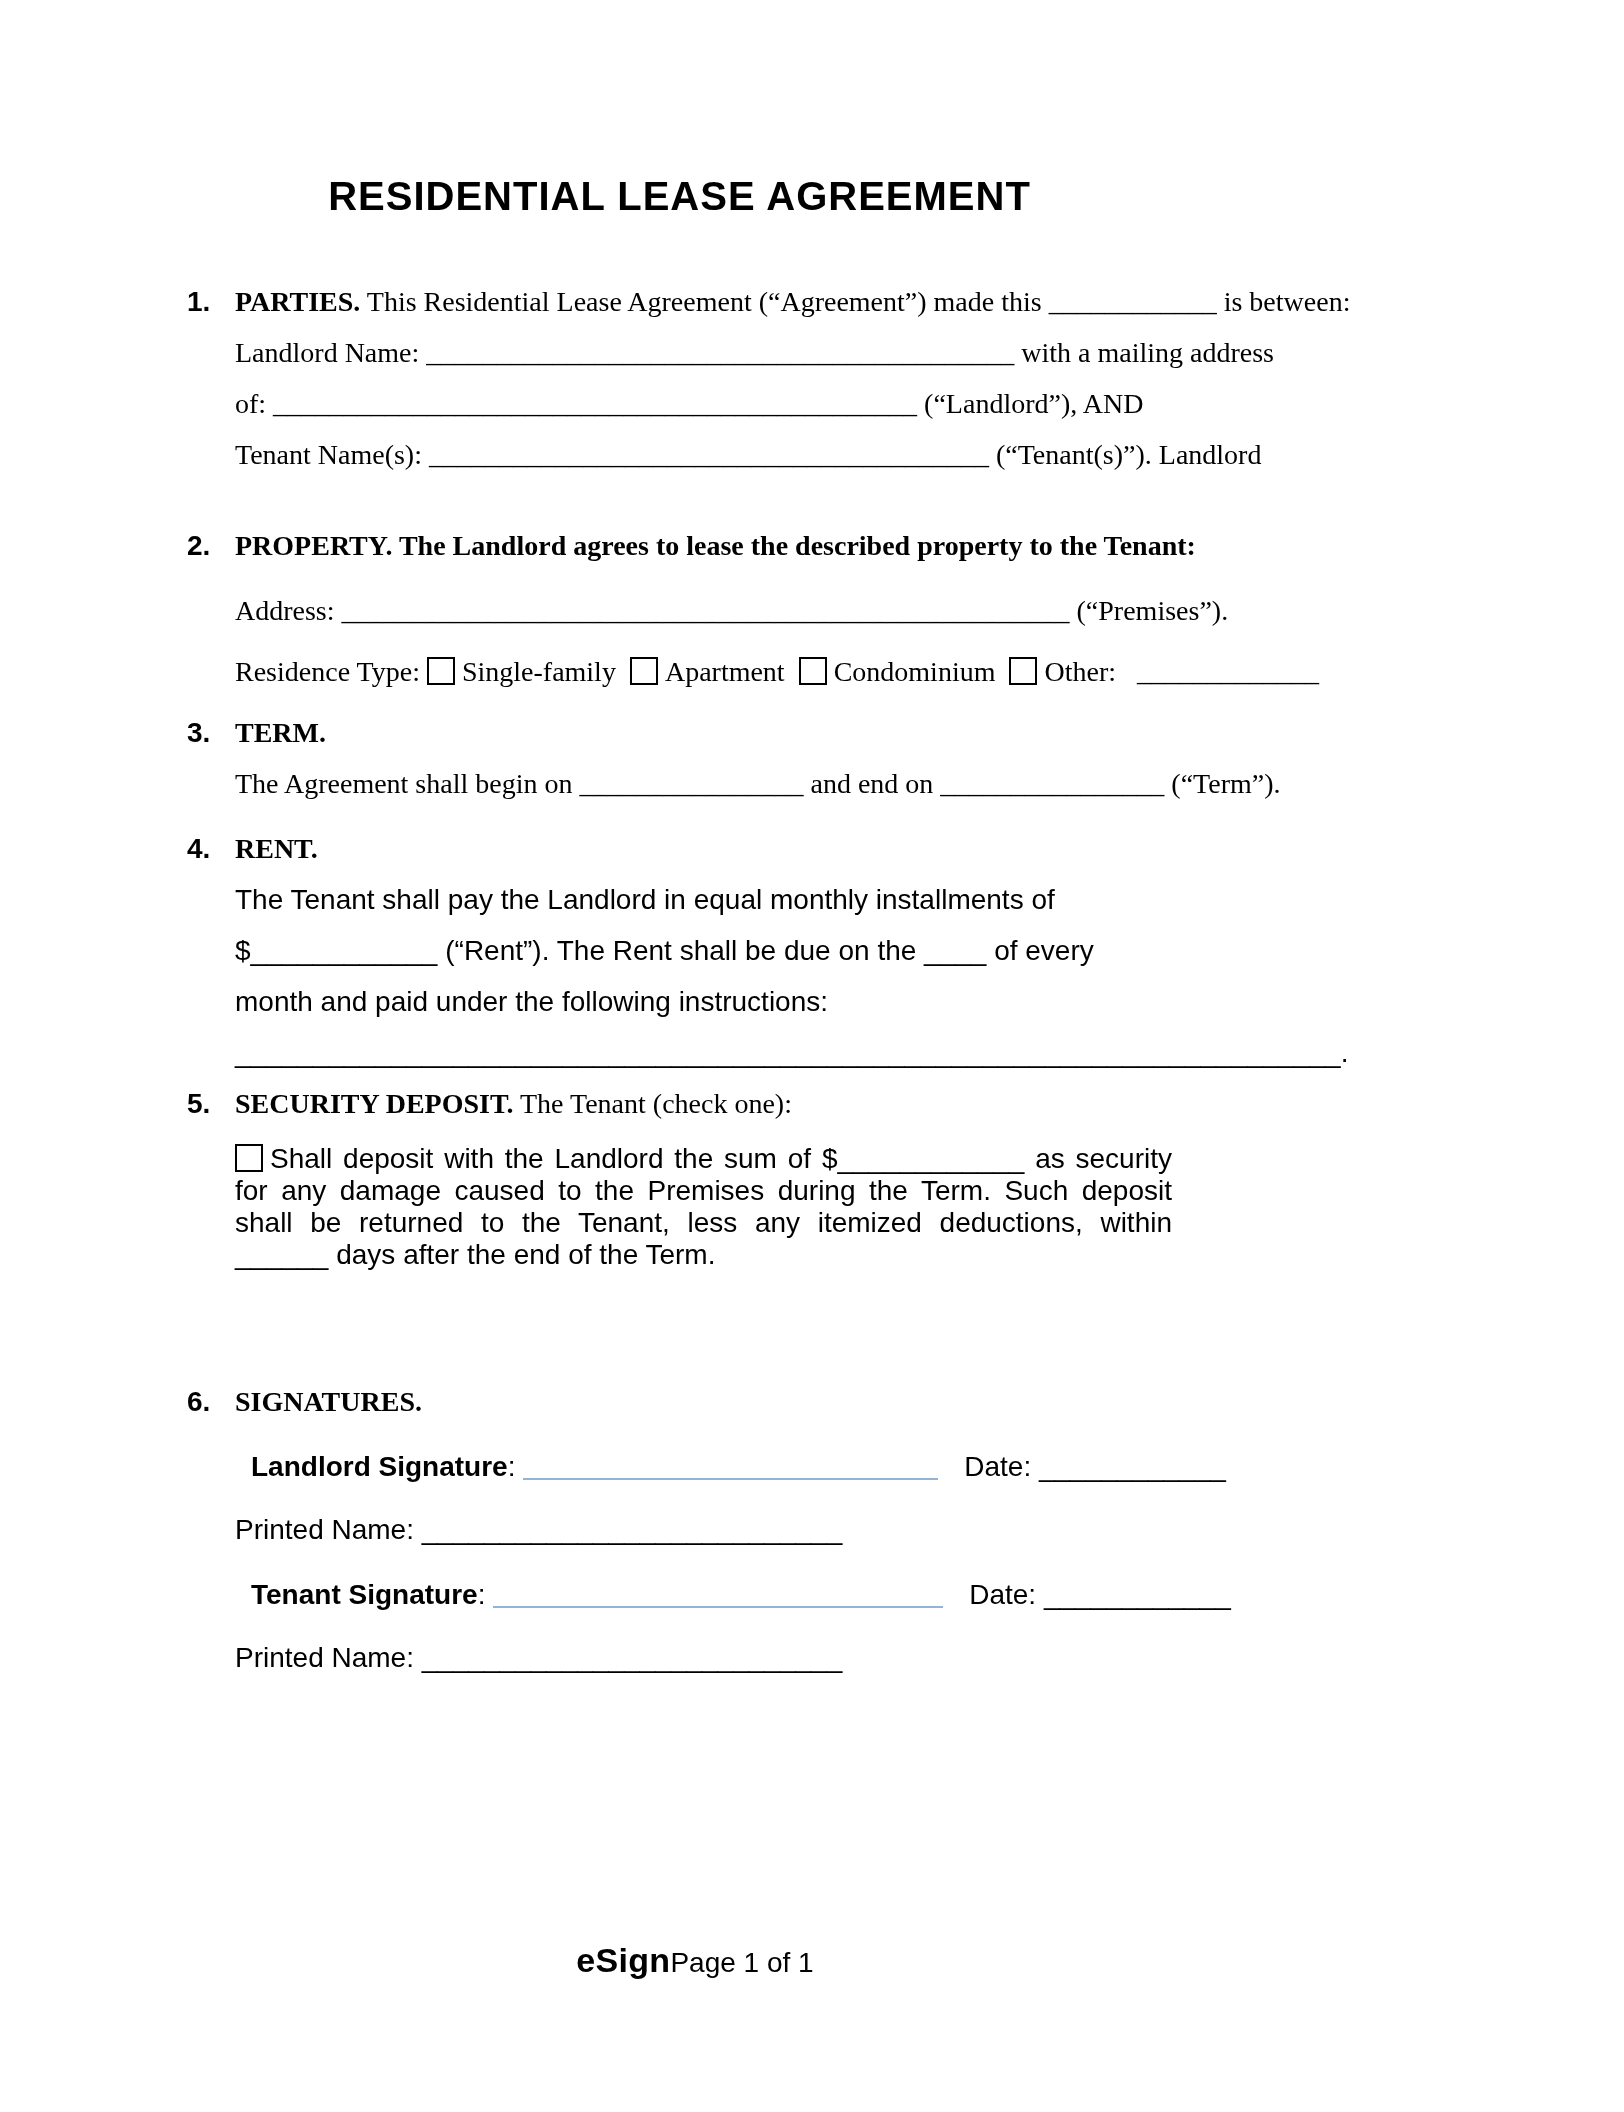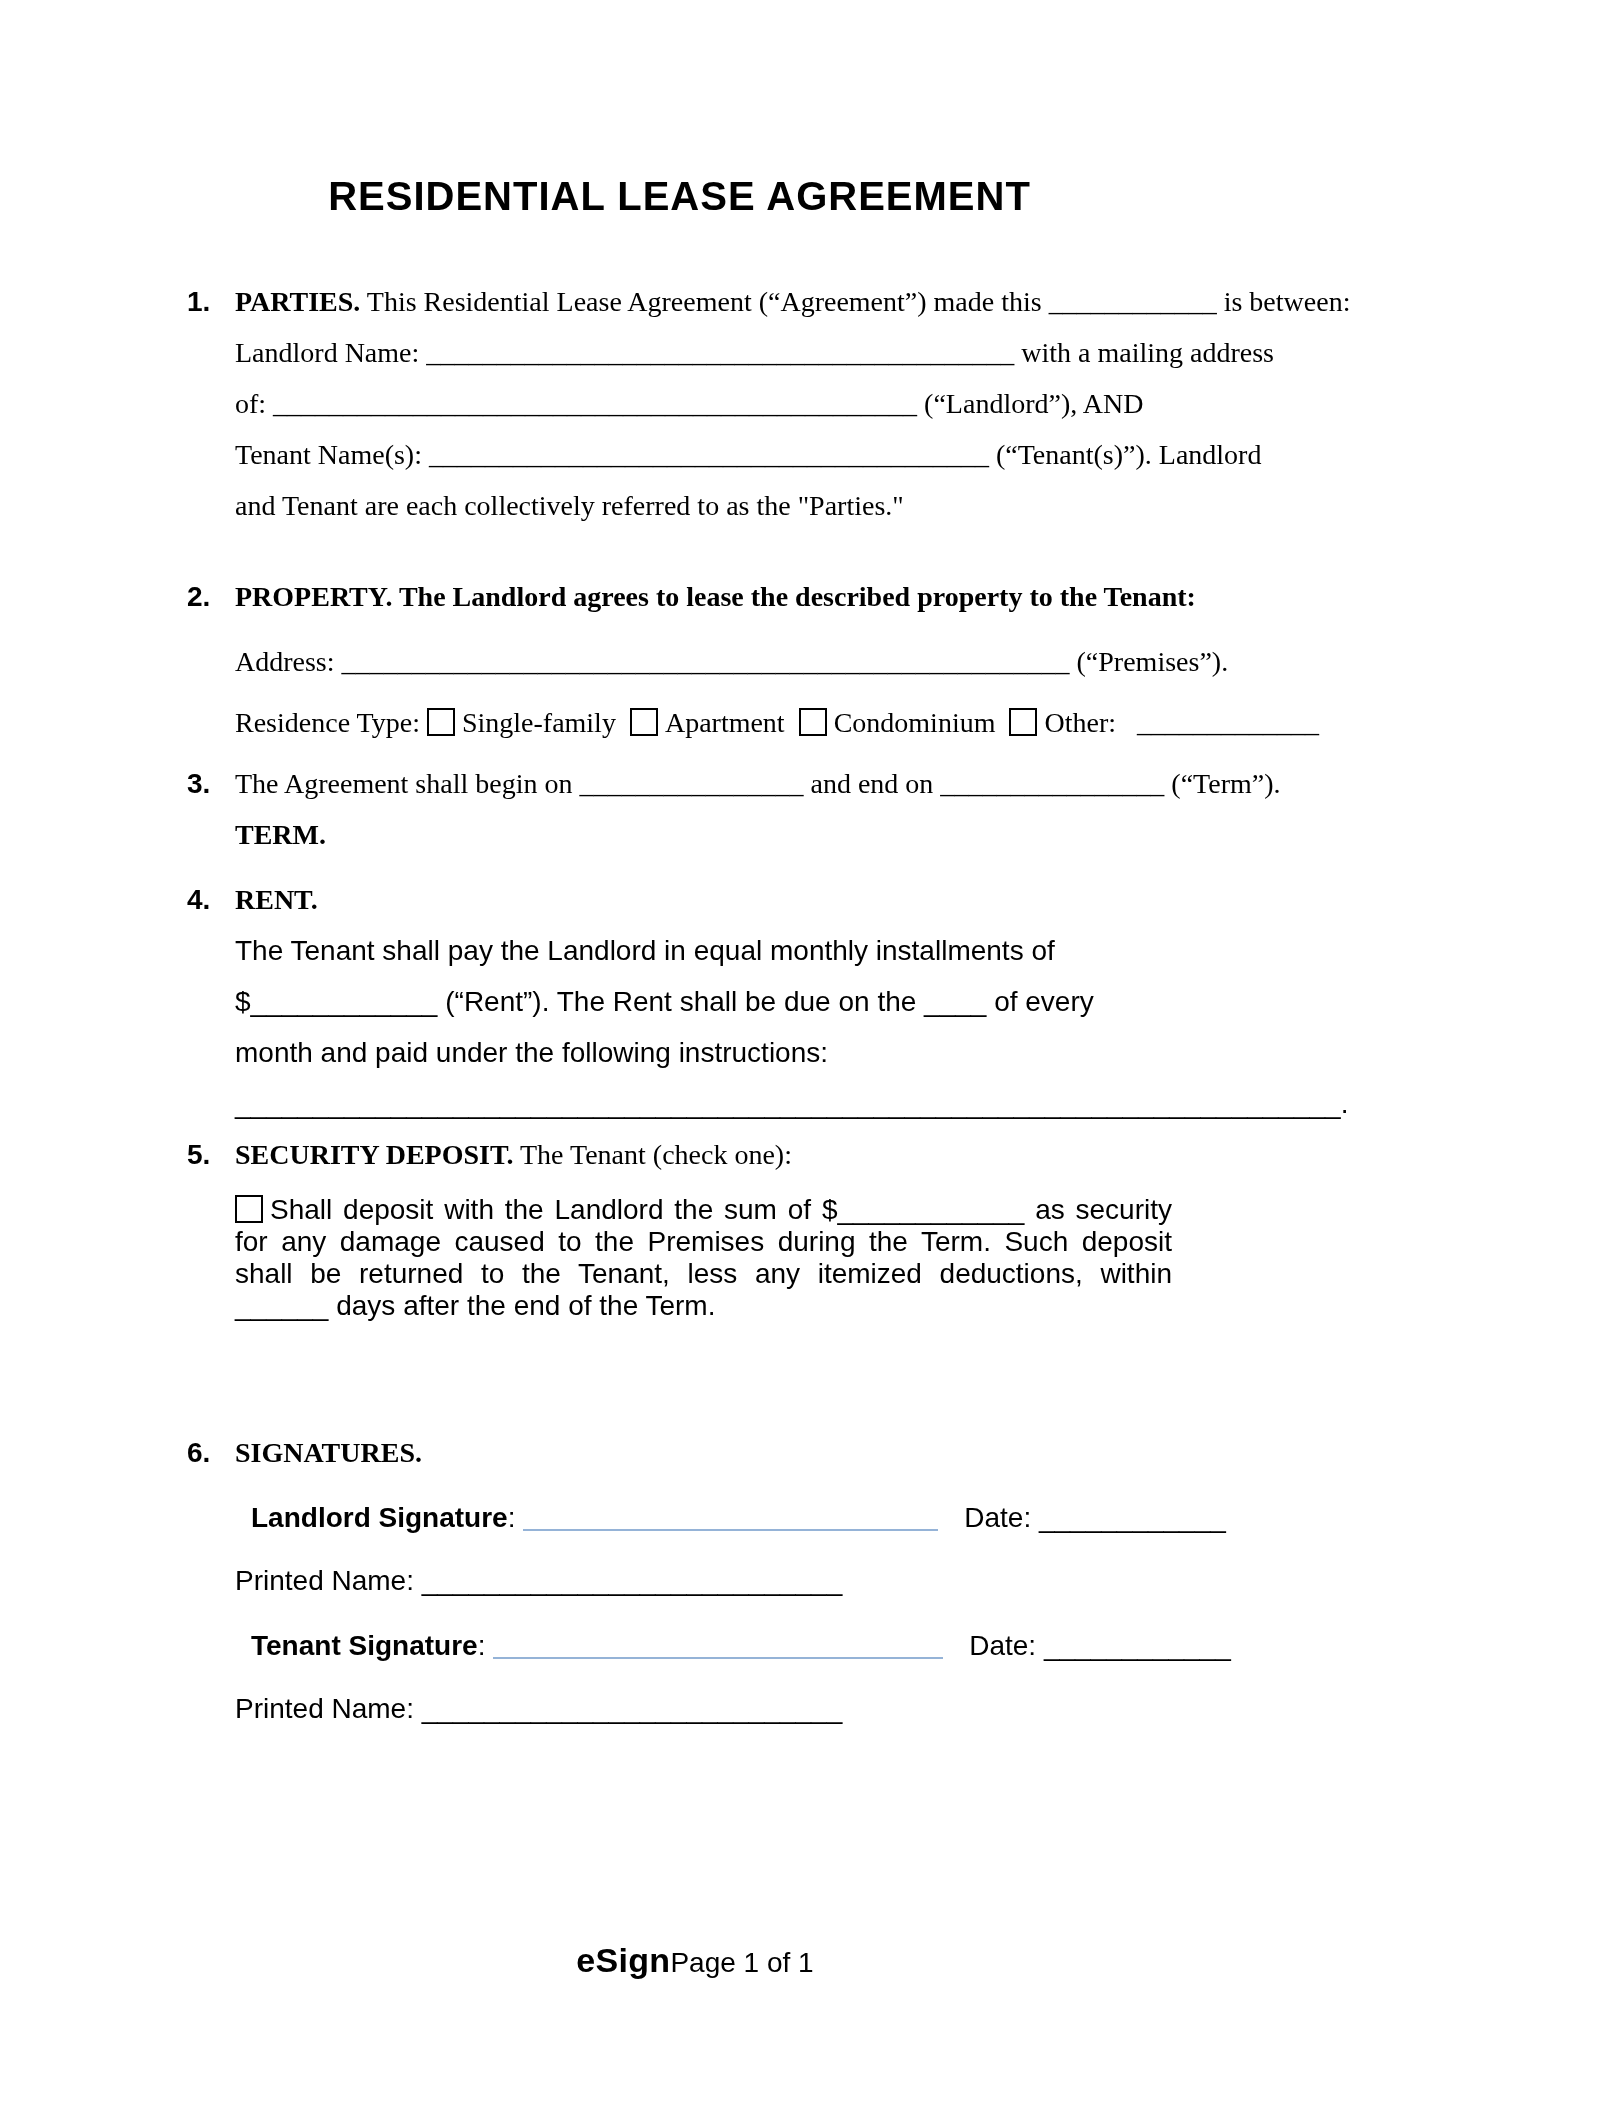--- a/index.html
+++ b/index.html
@@ -78,38 +78,37 @@
 
   <h1 class="title">RESIDENTIAL LEASE AGREEMENT</h1>
 
   <div class="section sec-parties">
     <div class="sec-num">1.</div>
     <div class="sec-body">
       <div class="line"><span class="b">PARTIES.</span><span> This Residential Lease Agreement (“Agreement”) made this </span><span class="blank">____________</span><span> is between:</span></div>
       <div class="line"><span>Landlord Name: </span><span class="blank">__________________________________________</span><span> with a mailing address</span></div>
       <div class="line"><span>of: </span><span class="blank">______________________________________________</span><span> (“Landlord”), AND</span></div>
       <div class="line"><span>Tenant Name(s): </span><span class="blank">________________________________________</span><span> (“Tenant(s)”). Landlord</span></div>
-      <div class="line"><span>and Tenant are each collectively referred to as the "Parties."</span></div>
     </div>
   </div>
 
   <div class="section sec-property">
     <div class="sec-num">2.</div>
     <div class="sec-body">
       <div class="line"><span class="b">PROPERTY.</span><span class="b"> The Landlord agrees to lease the described property to the Tenant:</span></div>
       <div class="line addr-line"><span>Address: </span><span class="blank">____________________________________________________</span><span> (“Premises”).</span></div>
       <div class="line residence-line"><span>Residence Type: </span><span class="option"><span class="checkbox"></span><span>Single-family</span></span><span class="option"><span class="checkbox"></span><span>Apartment</span></span><span class="option"><span class="checkbox"></span><span>Condominium</span></span><span class="option"><span class="checkbox"></span><span>Other: </span></span><span class="blank">_____________</span></div>
     </div>
   </div>
 
   <div class="section sec-term">
     <div class="sec-num">3.</div>
     <div class="sec-body">
+      <div class="line"><span class="b">TERM.</span></div>
       <div class="line"><span>The Agreement shall begin on </span><span class="blank">________________</span><span> and end on </span><span class="blank">________________</span><span> (“Term”).</span></div>
-      <div class="line"><span class="b">TERM.</span></div>
     </div>
   </div>
 
   <div class="section sec-rent">
     <div class="sec-num">4.</div>
     <div class="sec-body">
       <div class="line"><span class="b">RENT.</span></div>
       <div class="rent-para"><span>The Tenant shall pay the Landlord in equal monthly installments of $</span><span class="blank">____________</span><span> (“Rent”). The Rent shall be due on the </span><span class="blank">____</span><span> of every month and paid under the following instructions:</span></div>
       <div class="instructions-line"><span class="blank">_______________________________________________________________________</span><span>.</span></div>
     </div>

